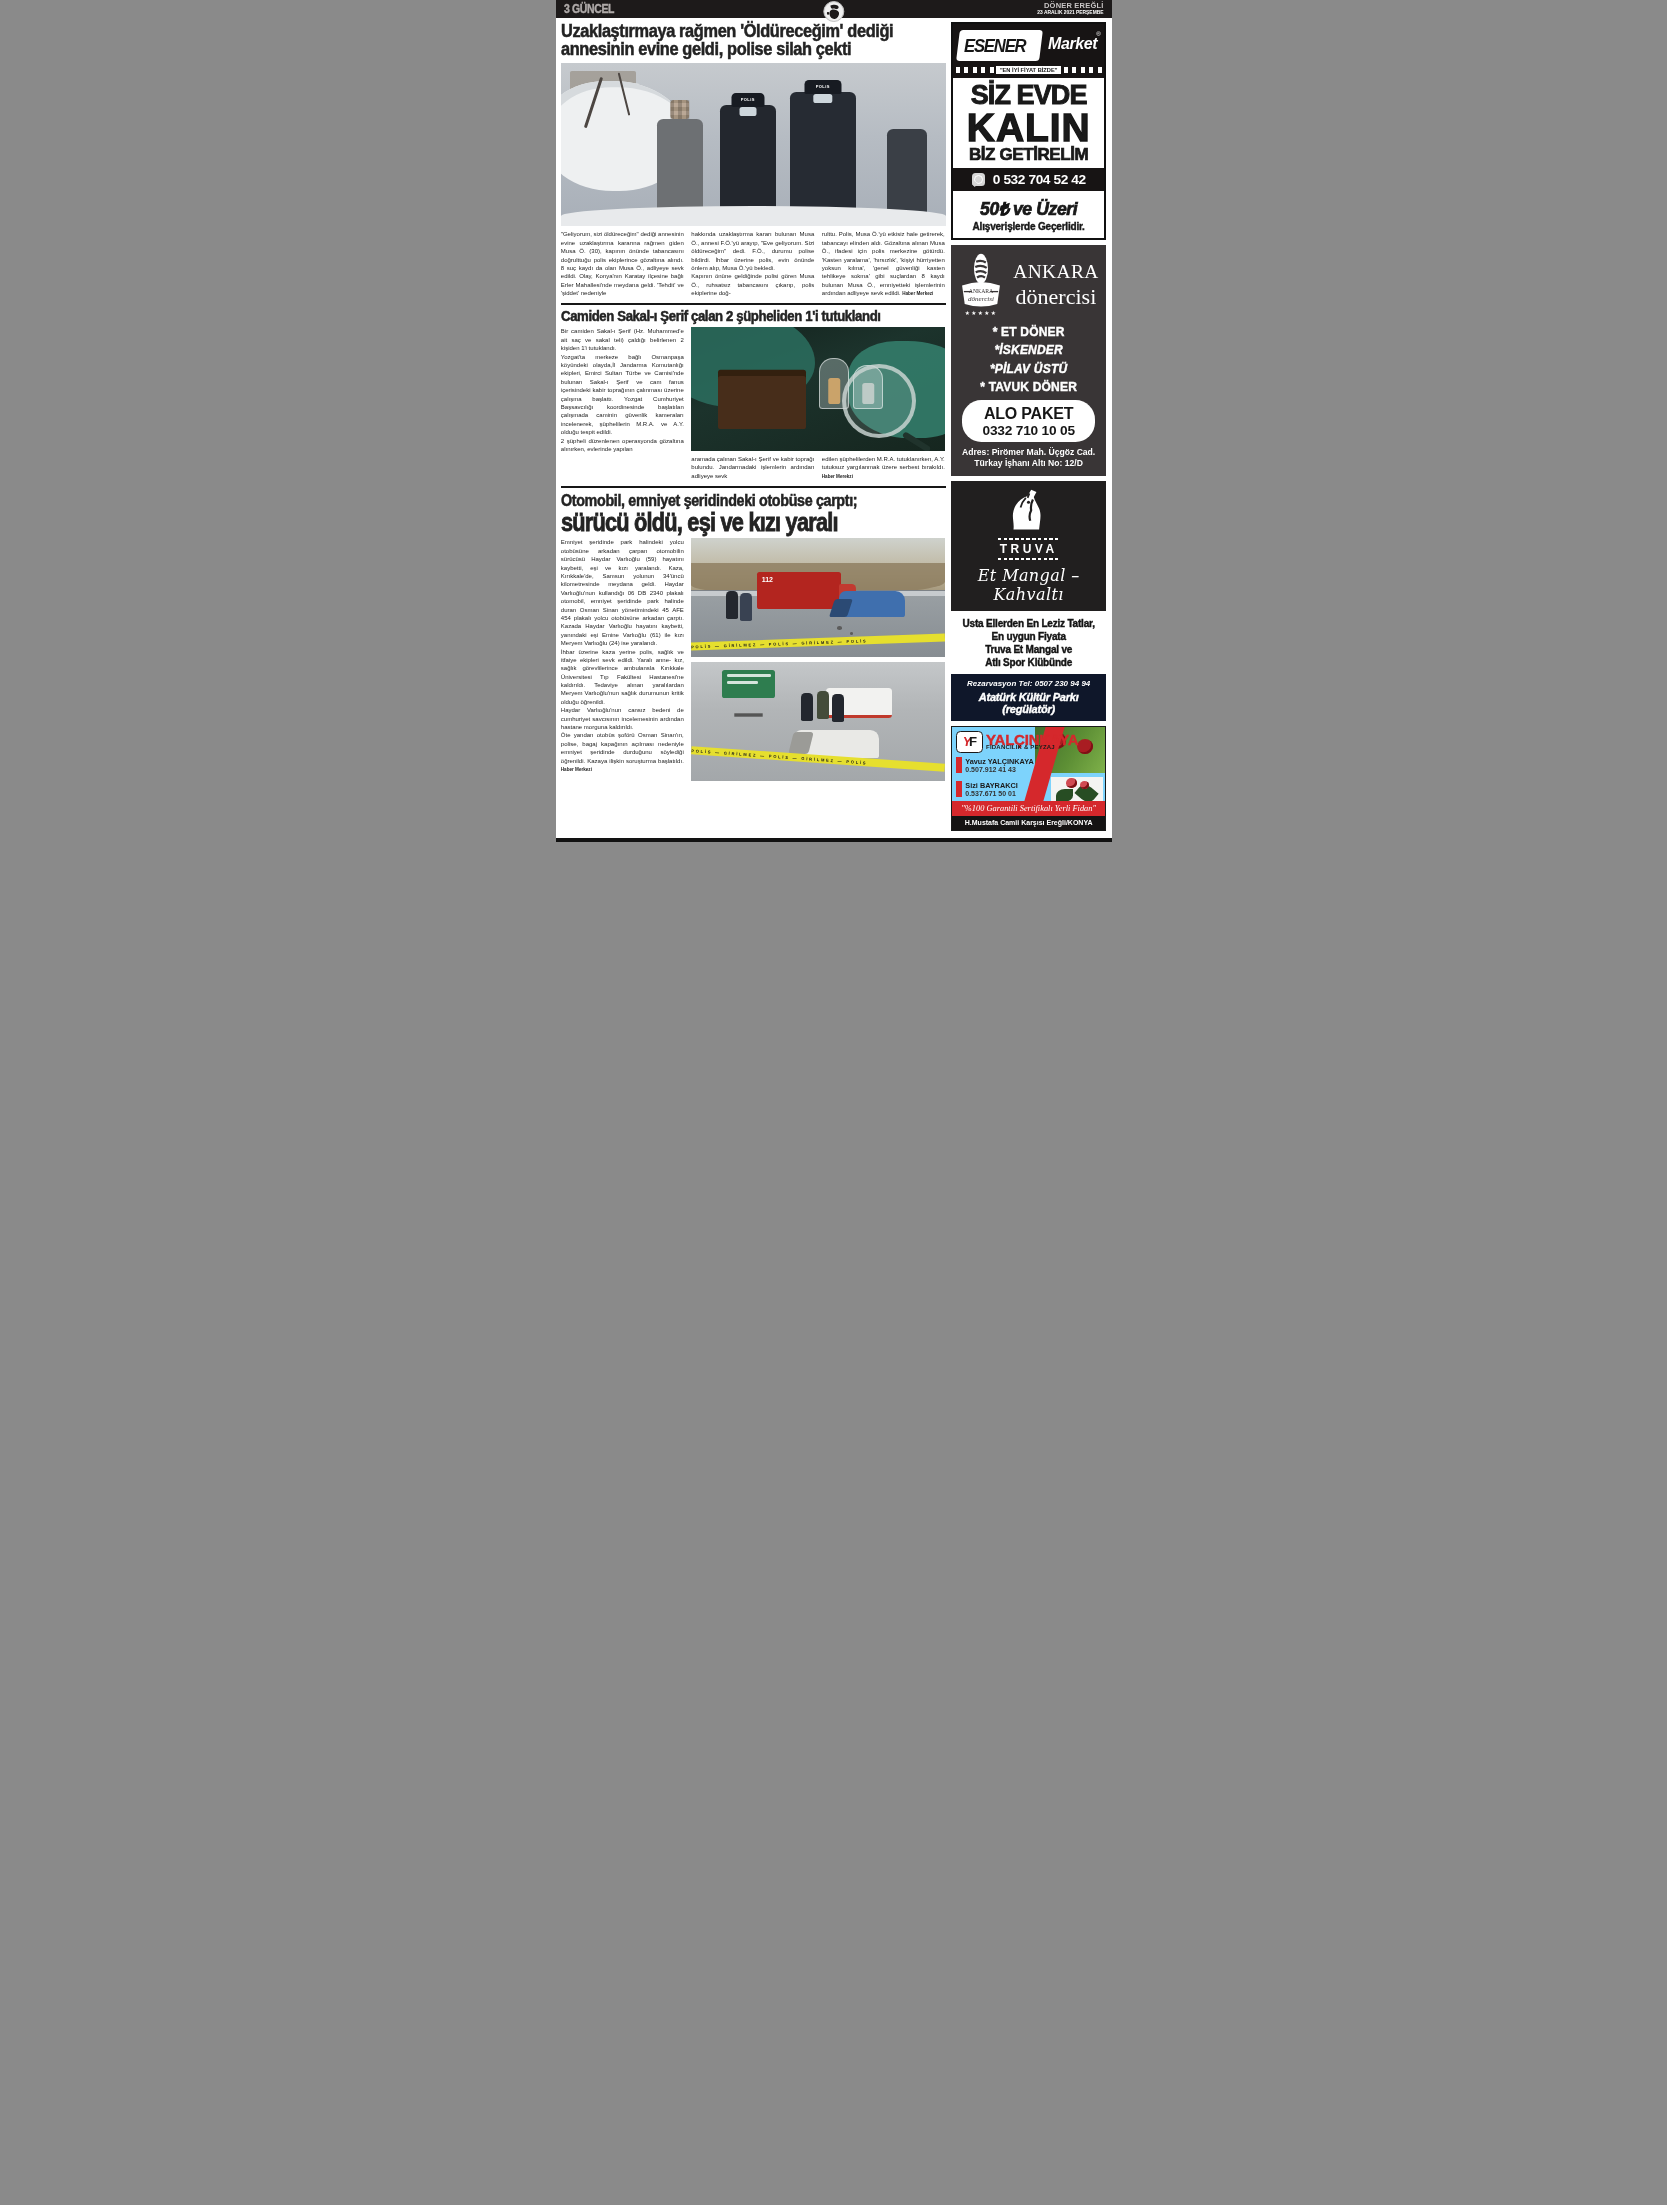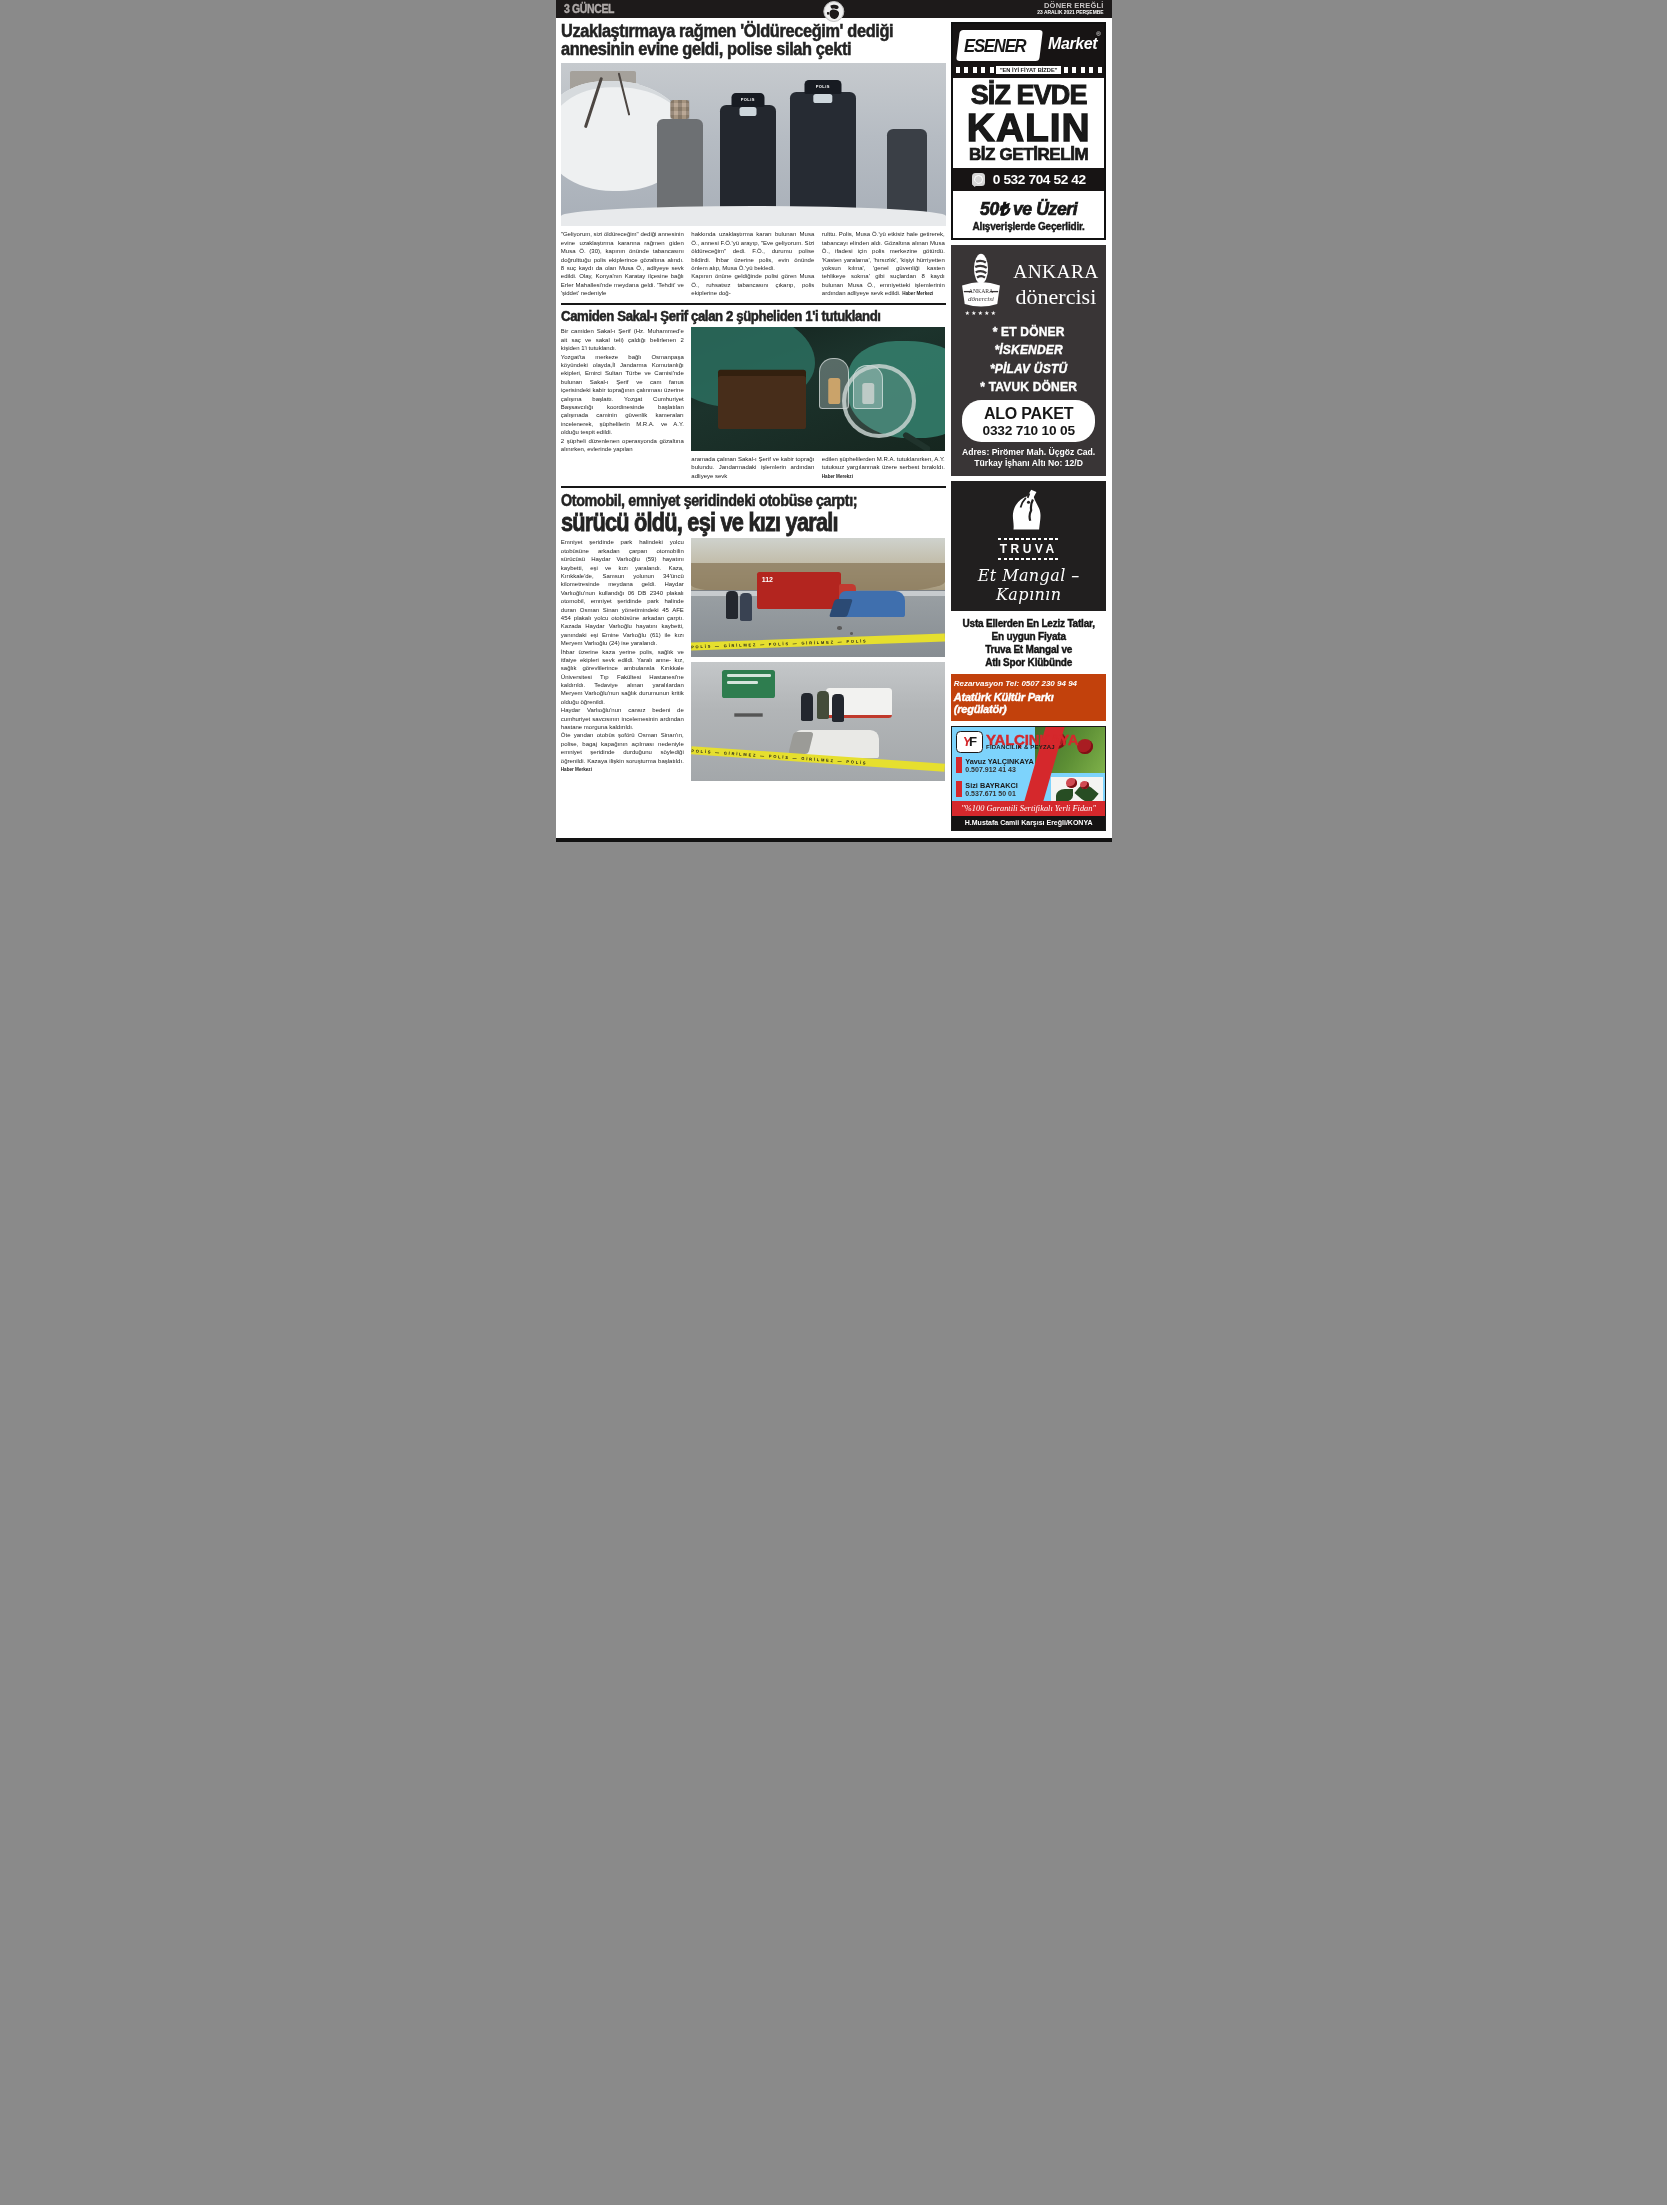--- a/index.html
+++ b/index.html
@@ -105,21 +105,21 @@
   .ank-pill .p1{font-size:16px;font-weight:bold;letter-spacing:-0.2px;}
   .ank-pill .p2{font-size:13.7px;font-weight:bold;letter-spacing:-0.2px;}
   .ank-addr{font-size:8.6px;font-weight:bold;line-height:1.35;margin-top:2.6px;}
   .ad-truva .tr-top{background:#211f1f;color:#fff;text-align:center;padding:6.2px 3.5px 7px;}
   .tr-top svg{width:53px;height:49px;display:block;margin:0 auto;}
   .tr-name{font-size:12px;font-weight:bold;letter-spacing:3.5px;margin-top:0.9px;}
   .meander{height:2.2px;width:62px;margin:1.8px auto;background:repeating-linear-gradient(90deg,#fff 0 3.5px,transparent 3.5px 5.7px);}
   .tr-script{font-family:"DejaVu Serif",serif;font-style:italic;font-size:16px;margin-top:6.2px;letter-spacing:0.4px;}
   .tr-mid{background:#fff;color:#141414;text-align:center;padding:5.3px 2.6px;font-weight:bold;}
   .tr-mid div{font-size:10px;line-height:1.3;letter-spacing:-0.2px;-webkit-text-stroke:0.4px #141414;}
-  .tr-bot{background:#c2410c;color:#fff;text-align:left;padding:5.3px 2.6px 6.2px;}
+  .tr-bot{background:#0f172a;color:#fff;text-align:center;padding:5.3px 2.6px 6.2px;}
   .tr-res{font-size:8px;font-style:italic;font-weight:bold;}
   .tr-loc{font-size:11px;font-weight:bold;font-style:italic;letter-spacing:-0.2px;margin-top:2.6px;-webkit-text-stroke:0.4px #fff;}
   .ad-yf{border:0.9px solid #1a1a1a;height:103px;position:relative;background:#7dd3fc;overflow:hidden;}
   .yf-roses{position:absolute;right:0;top:0;width:70px;height:46px;background:linear-gradient(120deg,#3f6b2a,#5d8f35 55%,#7fb14a);}
   .rose{position:absolute;border-radius:50%;background:#a91d22;box-shadow:inset -1.8px -1.8px 0 #7c1115;}
   .yf-diag{position:absolute;right:52px;top:0;bottom:29px;width:18.5px;background:#d5282c;transform:skewX(-16deg);}
   .yf-pot{position:absolute;right:1.8px;bottom:15px;width:52px;height:38px;background:#f4f4f2;}
   .leaf{position:absolute;border-radius:50% 0;background:#274d23;}
   .yf-logo{position:absolute;left:4.4px;top:3.5px;width:25px;height:20px;border:1.3px solid #1a1a1a;border-radius:4.4px;text-align:center;line-height:19.4px;background:#fff;}
   .yf-logo .y{color:#d5282c;font-weight:bold;font-size:13.2px;font-style:italic;}
@@ -349,21 +349,21 @@
         <div class="tr-top">
           <svg viewBox="0 0 120 110" aria-hidden="true">
             <path d="M66 6 L58 20 C42 25 30 38 26 54 C22 68 28 80 26 96 L84 96 C86 76 90 62 84 48 C80 38 74 31 72 22 L78 11 Z" fill="#fff"></path>
             <circle cx="60" cy="34" r="3.5" fill="#211f1f"></circle>
             <path d="M62 14 L58 24 M54 24 C48 30 44 38 42 46" stroke="#211f1f" stroke-width="4" fill="none"></path>
             <path d="M70 28 Q64 40 66 52 Q60 64 64 76" stroke="#211f1f" stroke-width="5" fill="none"></path>
           </svg>
           <div class="meander"></div>
           <div class="tr-name">TRUVA</div>
           <div class="meander"></div>
-          <div class="tr-script">Et Mangal – Kapının</div>
+          <div class="tr-script">Et Mangal – Kahvaltı</div>
         </div>
         <div class="tr-mid">
           <div>Usta Ellerden En Leziz Tatlar,</div>
           <div>En uygun Fiyata</div>
           <div>Truva Et Mangal ve</div>
           <div>Atlı Spor Klübünde</div>
         </div>
         <div class="tr-bot">
           <div class="tr-res">Rezarvasyon Tel: 0507 230 94 94</div>
           <div class="tr-loc">Atatürk Kültür Parkı (regülatör)</div>

